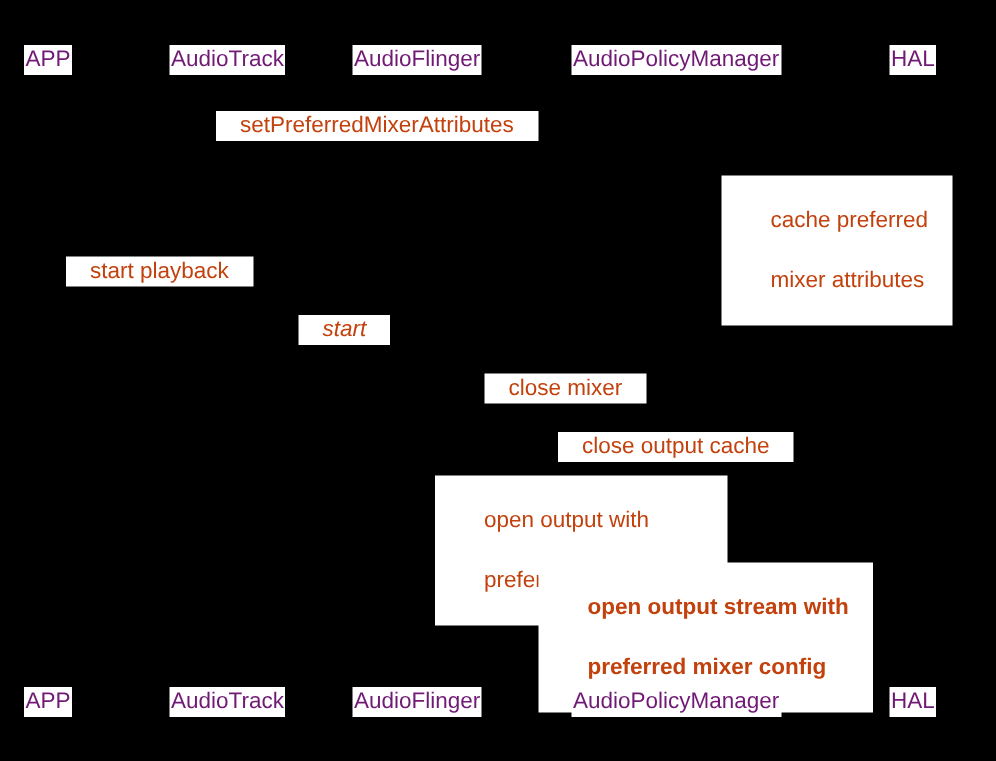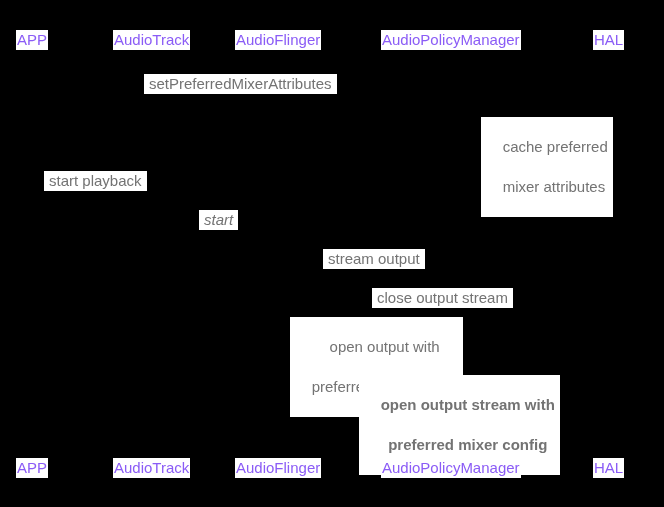--- a/index.html
+++ b/index.html
@@ -13,21 +13,21 @@
     width: 664px;
     height: 507px;
     background: #000000;
     overflow: hidden;
     font-family: "Liberation Sans", sans-serif;
   }
   
   .participant {
     position: absolute;
     background: #ffffff;
-    color: #8b5cf6;
+    color: #701a75;
     font-size: 15px;
     line-height: 20px;
     height: 20px;
     padding: 0 1px;
     white-space: nowrap;
     box-sizing: content-box;
     letter-spacing: 0px;
   }
   
   .lifeline {
@@ -49,28 +49,28 @@
     height: 0;
     border-top: 4px solid transparent;
     border-bottom: 4px solid transparent;
   }
   .arrow-head.right { border-left: 8px solid #000000; }
   .arrow-head.left  { border-right: 8px solid #000000; }
   
   .msg {
     position: absolute;
     background: #ffffff;
-    color: #737373;
+    color: #c2410c;
     font-size: 15px;
     line-height: 20px;
     white-space: pre;
-    padding: 0 5px;
+    padding: 0 16px;
     box-sizing: content-box;
   }
-  .msg.center { text-align: center; }
+  .msg.center { }
   .msg.left   { text-align: left; }
 </style>
 </head>
 <body>
 
 <div id="canvas">
 
   <div class="lifeline" style="left:34px;"></div>
   <div class="lifeline" style="left:155px;"></div>
   <div class="lifeline" style="left:280px;"></div>
@@ -110,23 +110,23 @@
 
   <div class="msg left" style="left:481px; top:117px;">
     <span>cache preferred</span><br>
     <span>mixer attributes</span>
   </div>
 
   <div class="msg left" style="left:44px; top:171px;">start playback</div>
 
   <div class="msg left" style="left:199px; top:210px;font-style:italic;">start</div>
 
-  <div class="msg left" style="left:323px; top:249px;">stream output</div>
+  <div class="msg left" style="left:323px; top:249px;">close mixer</div>
 
-  <div class="msg left" style="left:372px; top:288px;">close output stream</div>
+  <div class="msg left" style="left:372px; top:288px;">close output cache</div>
 
   <div class="msg center" style="left:290px; top:317px;">
     <span>open output with</span><br>
     <span>preferred mixer config</span>
   </div>
 
   <div class="msg center" style="left:359px; top:375px;font-weight:bold;">
     <span>open output stream with</span><br>
     <span>preferred mixer config</span>
   </div>

